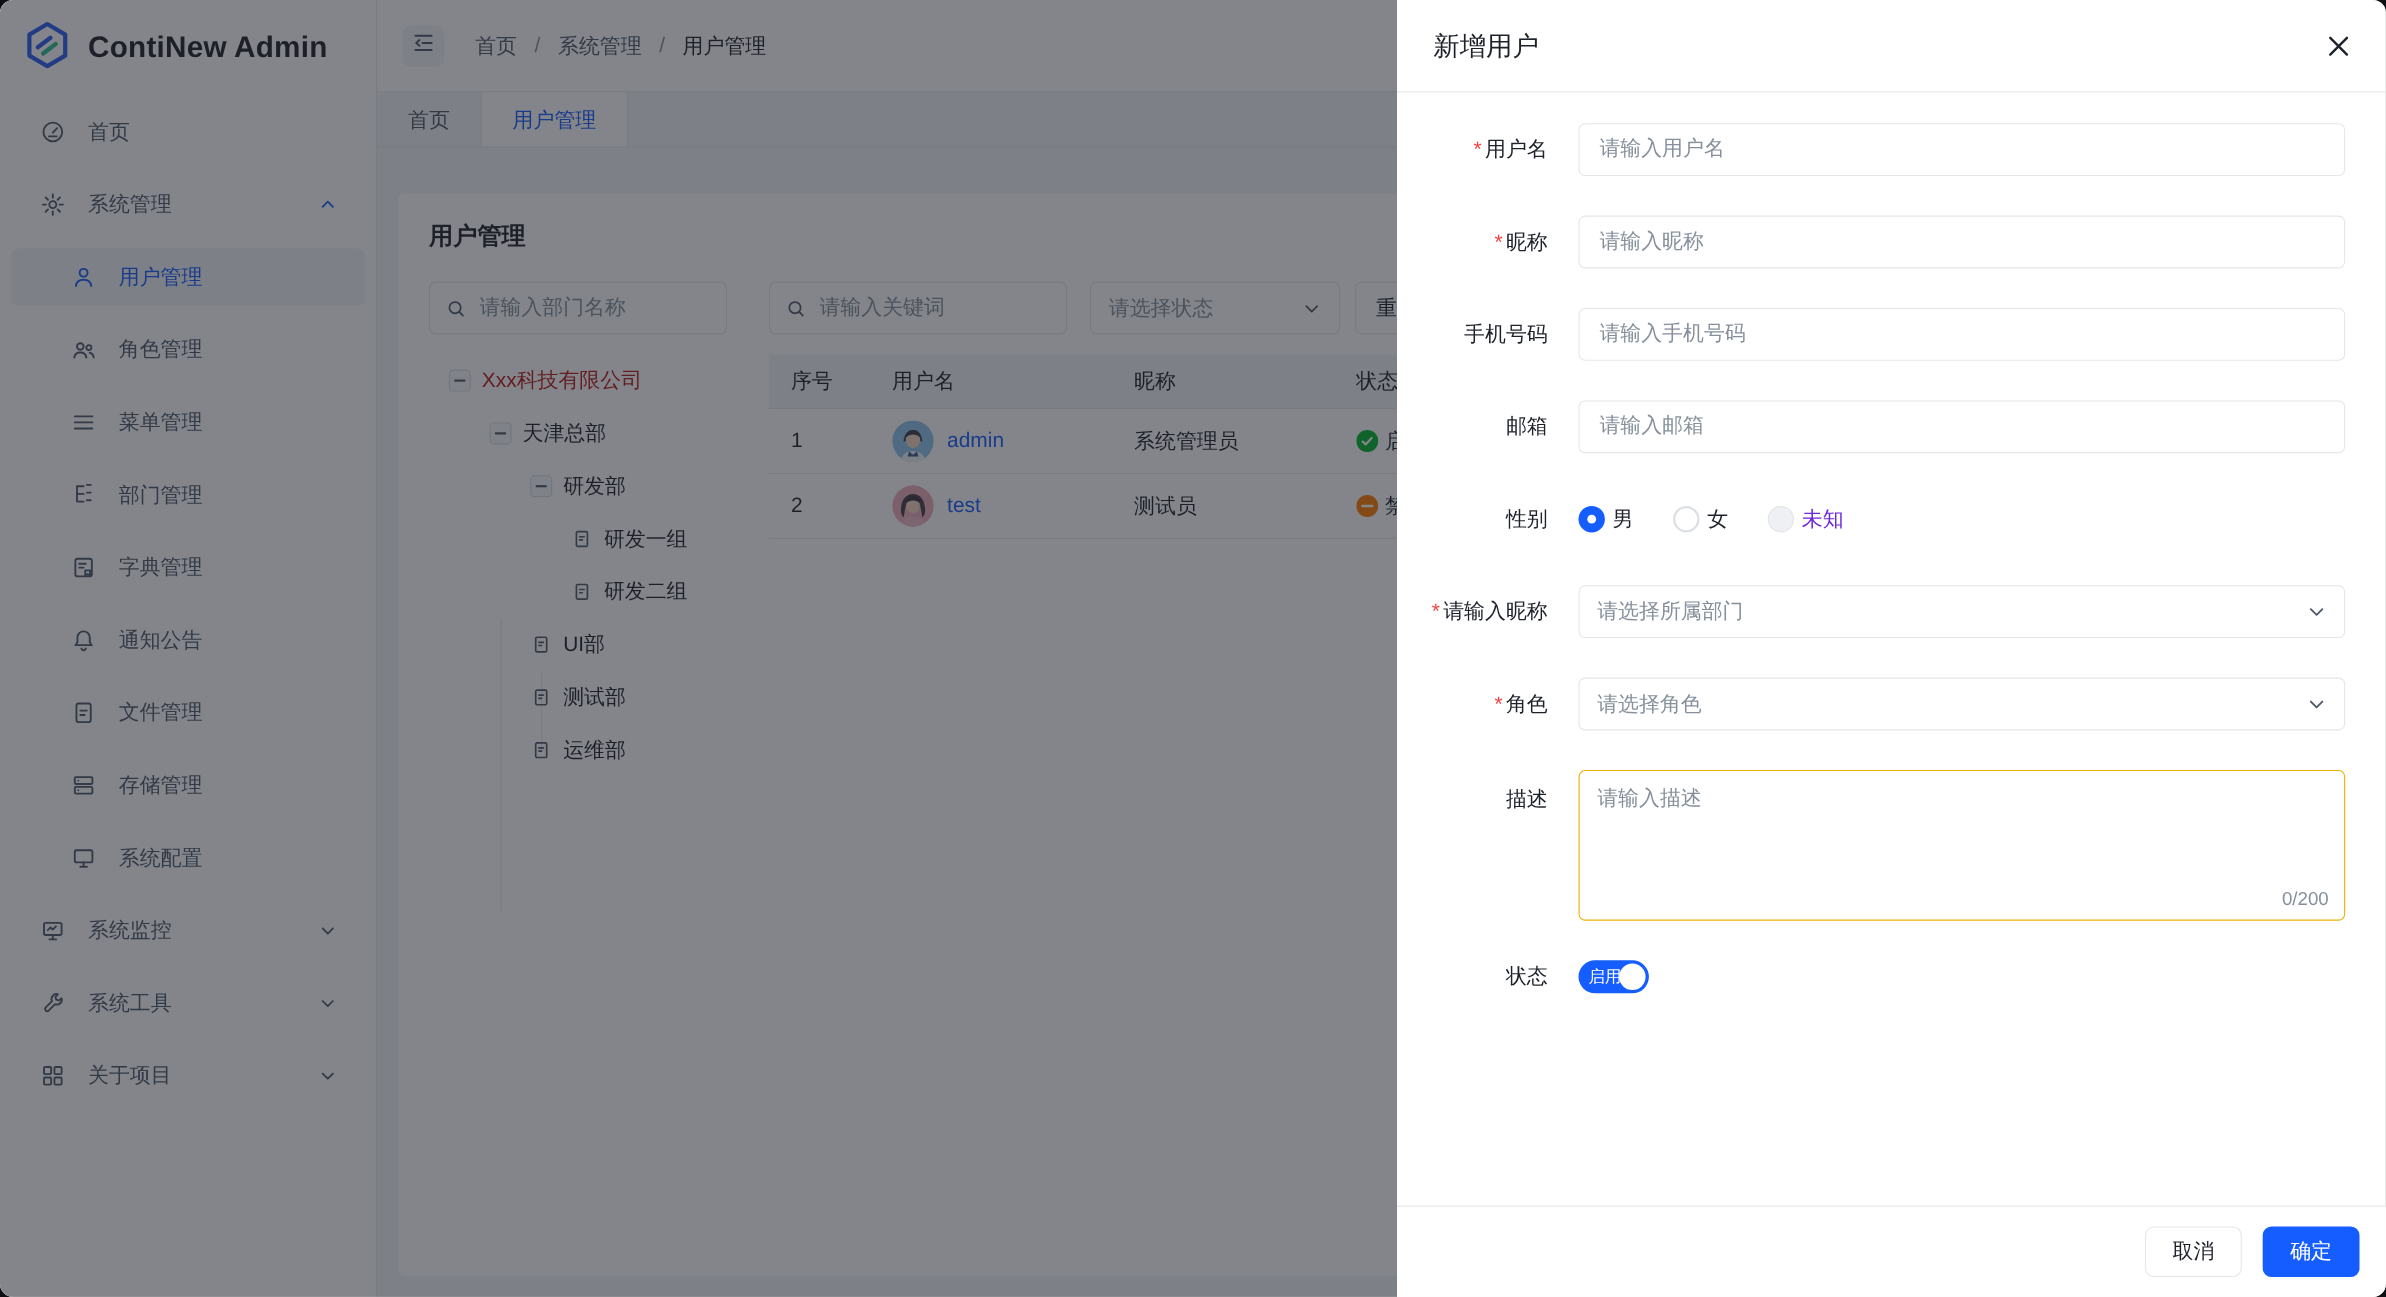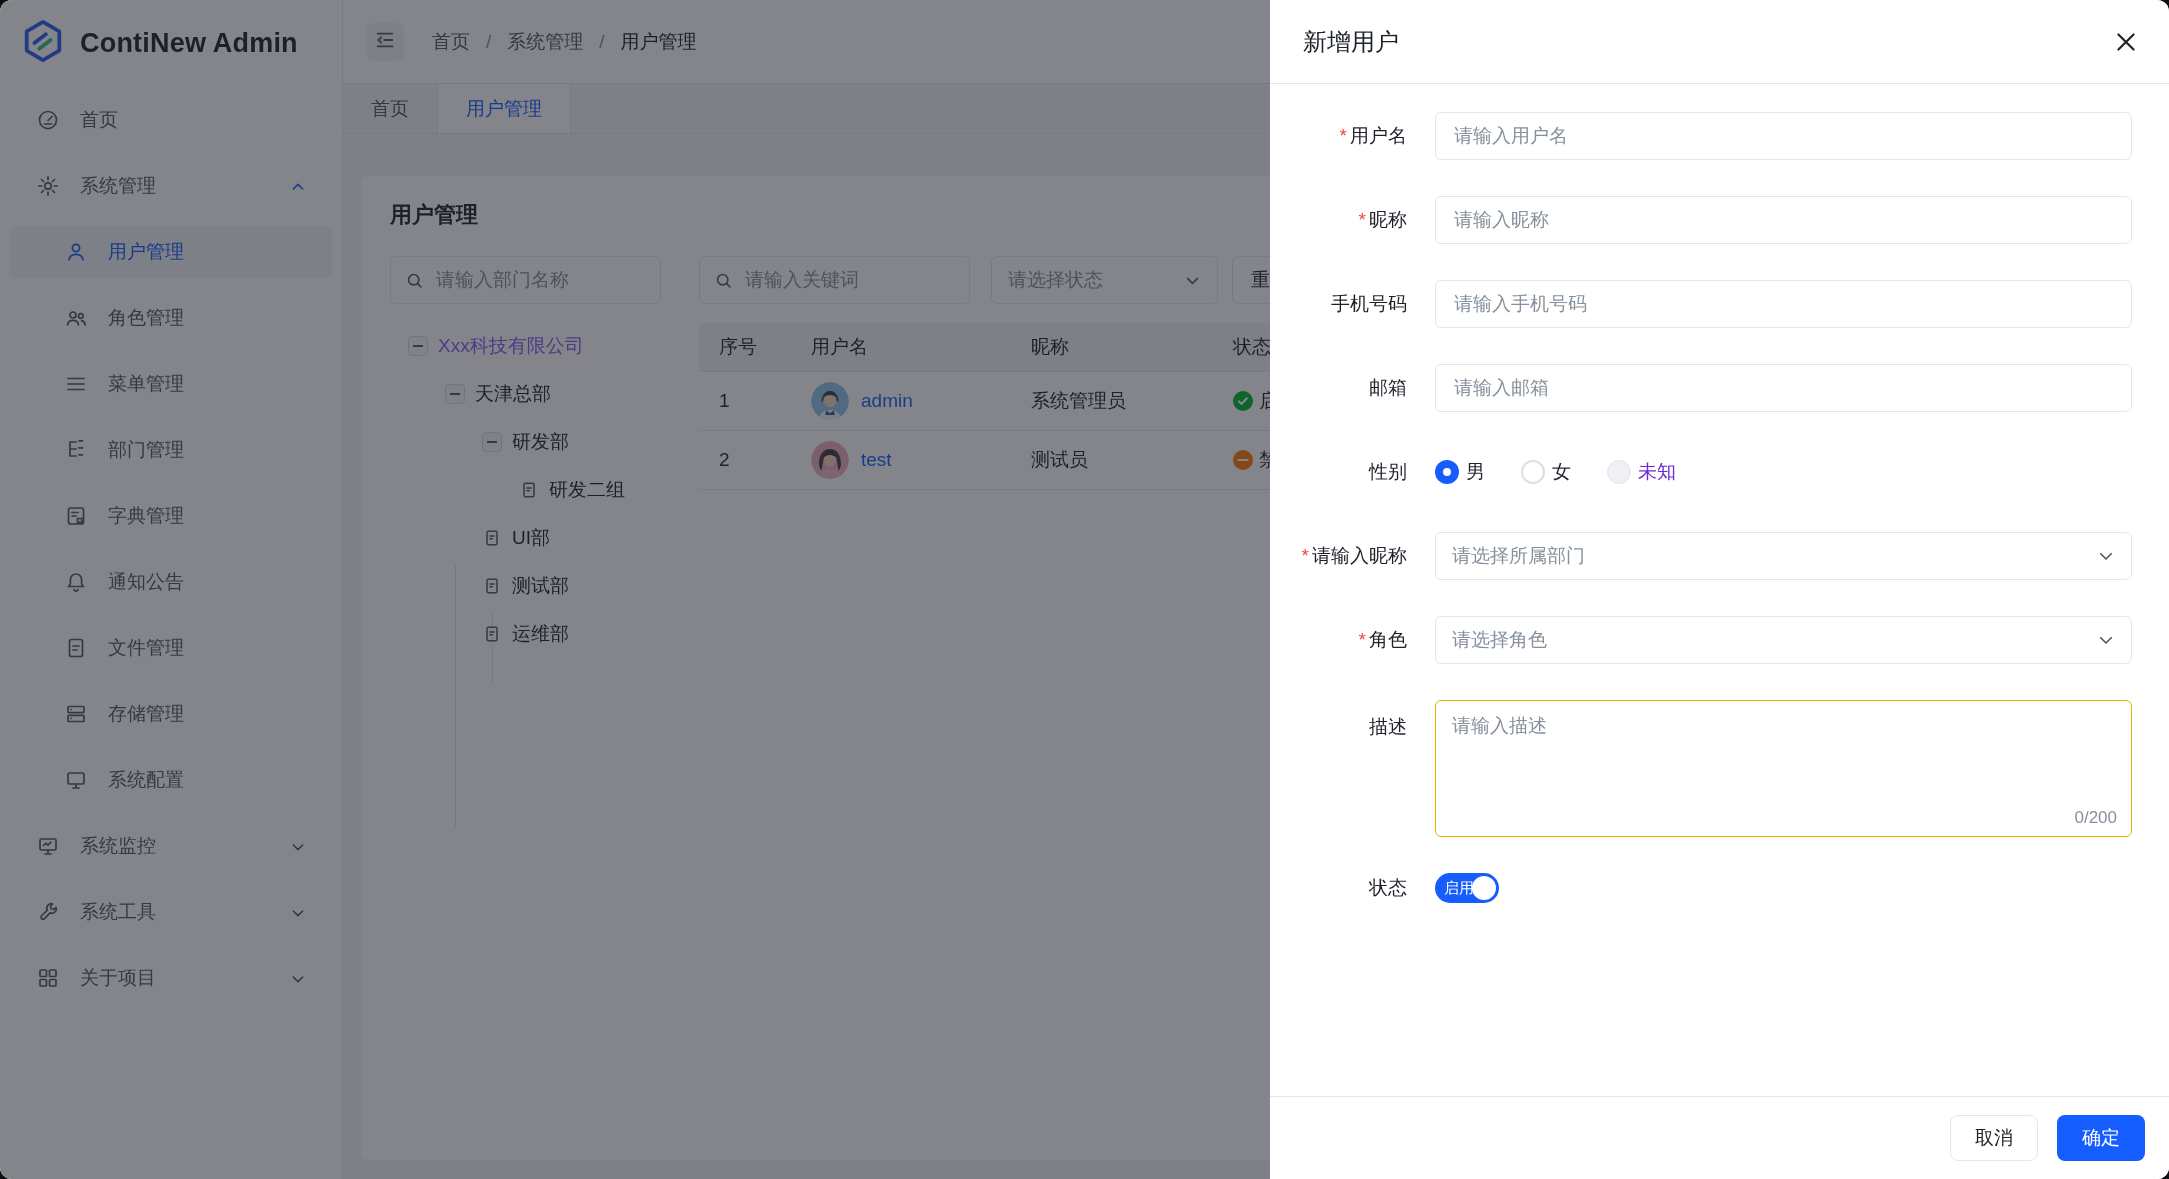--- a/index.html
+++ b/index.html
@@ -39,21 +39,21 @@
 
   .input{height:48px;border:1px solid #e5e6eb;border-radius:6px;background:#fff;display:flex;align-items:center;padding:0 14px;gap:10px;}
   .input input{border:none;outline:none;flex:1;font-size:19px;color:#1d2129;min-width:0;background:transparent;}
   .input input::placeholder{color:#86909c;}
   .sic{width:19px;height:19px;color:#4e5969;flex:0 0 19px;}
 
   
   .tree{position:relative;margin-top:18px;}
   .trow{height:48px;display:flex;align-items:center;gap:10px;font-size:19px;color:#1d2129;cursor:pointer;position:relative;z-index:1;}
   .trow.lv0{padding-left:18px;}.trow.lv1{padding-left:55px;}.trow.lv2{padding-left:92px;}.trow.lv3{padding-left:129px;}
-  .trow.selected .tlabel{color:#8b5cf6;}
+  .trow.selected .tlabel{color:#b91c1c;}
   .sq{width:20px;height:20px;border:1px solid #d9dce1;background:#f7f8fa;border-radius:4px;display:flex;align-items:center;justify-content:center;flex:0 0 20px;}
   .sq::after{content:"";display:block;width:10px;height:2px;background:#4e5969;}
   .leaf-ic{width:20px;height:20px;color:#4e5969;flex:0 0 20px;}
   .guide{position:absolute;width:1px;background:#e5e6eb;z-index:0;}
 
   
   .filter-row{display:flex;gap:0;align-items:center;}
   .kw{width:271px;}
   .select{width:227px;margin-left:21px;height:48px;border:1px solid #e5e6eb;border-radius:6px;background:#fff;display:flex;align-items:center;padding:0 16px;cursor:pointer;}
   .select .ph{font-size:19px;color:#86909c;flex:1;}
@@ -360,20 +360,29 @@
           <span class="sq"></span>
           <span class="tlabel">Xxx科技有限公司</span>
         </div>
         <div class="trow lv1">
           <span class="sq"></span>
           <span class="tlabel">天津总部</span>
         </div>
         <div class="trow lv2">
           <span class="sq"></span>
           <span class="tlabel">研发部</span>
+        </div>
+        <div class="trow lv3">
+          <span class="leaf-ic">
+            <svg viewBox="0 0 24 24" width="20" height="20" fill="none" stroke="currentColor" stroke-width="1.8" stroke-linecap="round">
+                <rect x="6" y="4" width="12" height="16" rx="1.5"></rect>
+                <path d="M9.5 9.5h5M9.5 13h3"></path>
+              </svg>
+          </span>
+          <span class="tlabel">研发一组</span>
         </div>
         <div class="trow lv3">
           <span class="leaf-ic">
             <svg viewBox="0 0 24 24" width="20" height="20" fill="none" stroke="currentColor" stroke-width="1.8" stroke-linecap="round">
                 <rect x="6" y="4" width="12" height="16" rx="1.5"></rect>
                 <path d="M9.5 9.5h5M9.5 13h3"></path>
               </svg>
           </span>
           <span class="tlabel">研发二组</span>
         </div>

